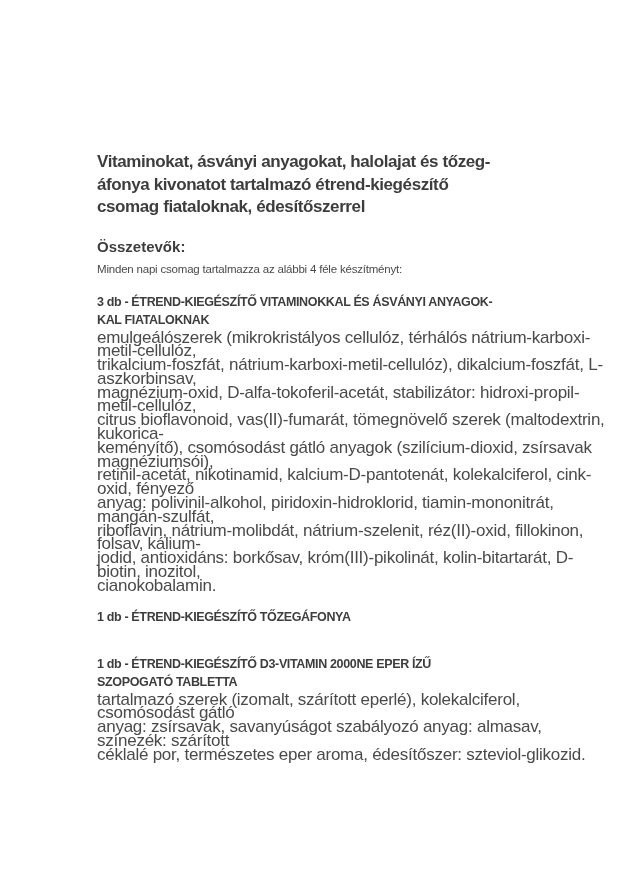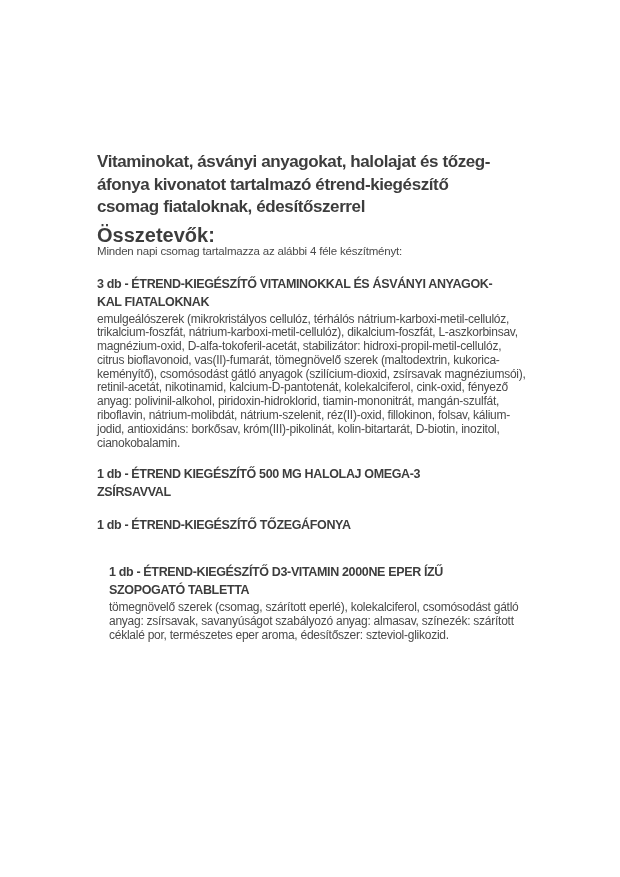--- a/index.html
+++ b/index.html
@@ -15,42 +15,43 @@
     padding:151px 15px 0 97px;
     background:var(--bg);
   }
   .doc-title{
     font-size:17px;font-weight:bold;line-height:22.5px;
     letter-spacing:-0.4px;
     color:var(--heading-color);
     white-space:pre-line;
   }
   .ingredients-heading{
-    margin-top:8px;
-    font-size:20px;font-weight:bold;line-height:17px;
+    margin-top:19px;
+    font-size:15px;font-weight:bold;line-height:17px;
     color:var(--heading-color);
   }
   .intro-line{
+    margin-top:7px;
     font-size:11.5px;line-height:14px;
     letter-spacing:-0.2px;
     color:var(--body-color);
   }
   .sections{margin-top:17px;}
   .section{margin-top:15px;}
   .section:first-child{margin-top:0;}
-  .section:nth-child(4){margin-top:29px;margin-left:12px;}
+  .section:nth-child(4){margin-top:29px;}
   .sec-heading{
     font-size:12.5px;font-weight:bold;line-height:18px;
     letter-spacing:-0.35px;
     color:var(--heading-color);
     white-space:pre-line;
   }
   .sec-body{
     margin-top:2px;
-    font-size:12px;line-height:13.8px;
+    font-size:17px;line-height:13.8px;
     letter-spacing:-0.25px;
     color:var(--body-color);
     white-space:pre-line;
   }
   .seg.bold{font-weight:bold;}
   .seg.bold-italic{font-weight:bold;font-style:italic;}
 </style>
 </head>
 <body>
 
@@ -72,27 +73,25 @@
 magnézium-oxid, D-alfa-tokoferil-acetát, stabilizátor: hidroxi-propil-metil-cellulóz,
 citrus bioflavonoid, vas(II)-fumarát, tömegnövelő szerek (maltodextrin, kukorica-
 keményítő), csomósodást gátló anyagok (szilícium-dioxid, zsírsavak magnéziumsói),
 retinil-acetát, nikotinamid, kalcium-D-pantotenát, kolekalciferol, cink-oxid, fényező
 anyag: polivinil-alkohol, piridoxin-hidroklorid, tiamin-mononitrát, mangán-szulfát,
 riboflavin, nátrium-molibdát, nátrium-szelenit, réz(II)-oxid, fillokinon, folsav, kálium-
 jodid, antioxidáns: borkősav, króm(III)-pikolinát, kolin-bitartarát, D-biotin, inozitol,
 cianokobalamin.</span></p>
       </section>
       <section class="section">
-        <h3 class="sec-heading">1 db - ÉTREND KIEGÉSZÍTŐ 500 MG HALOLAJ OMEGA-3
-ZSÍRSAVVAL</h3>
       </section>
       <section class="section">
         <h3 class="sec-heading">1 db - ÉTREND-KIEGÉSZÍTŐ TŐZEGÁFONYA</h3>
       </section>
       <section class="section">
         <h3 class="sec-heading">1 db - ÉTREND-KIEGÉSZÍTŐ D3-VITAMIN 2000NE EPER ÍZŰ
 SZOPOGATÓ TABLETTA</h3>
-        <p class="sec-body"><span class="seg normal">tömegnövelő szerek (csomag, szárított eperlé), kolekalciferol, csomósodást gátló
+        <p class="sec-body"><span class="seg normal">tartalmazó szerek (izomalt, szárított eperlé), kolekalciferol, csomósodást gátló
 anyag: zsírsavak, savanyúságot szabályozó anyag: almasav, színezék: szárított
 céklalé por, természetes eper aroma, édesítőszer: szteviol-glikozid.</span></p>
       </section>
     </div>
 </div>
 
 </body></html>

